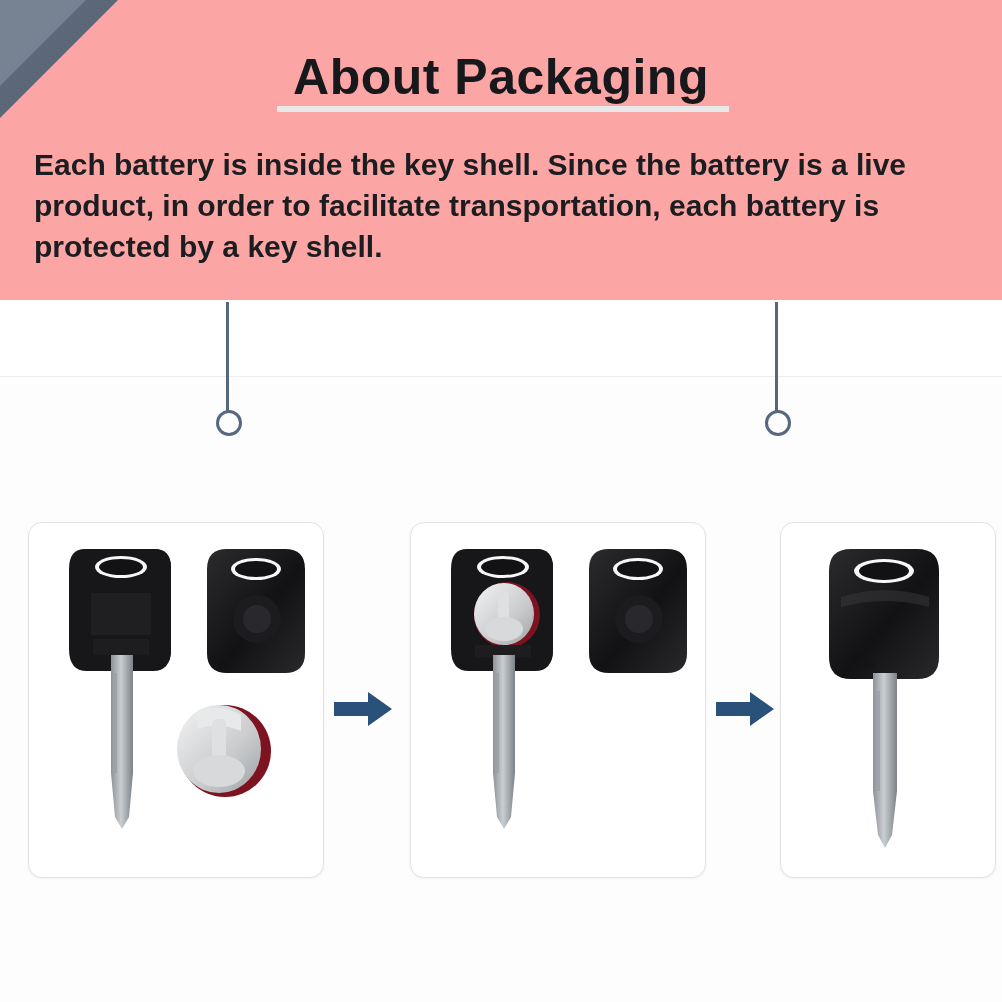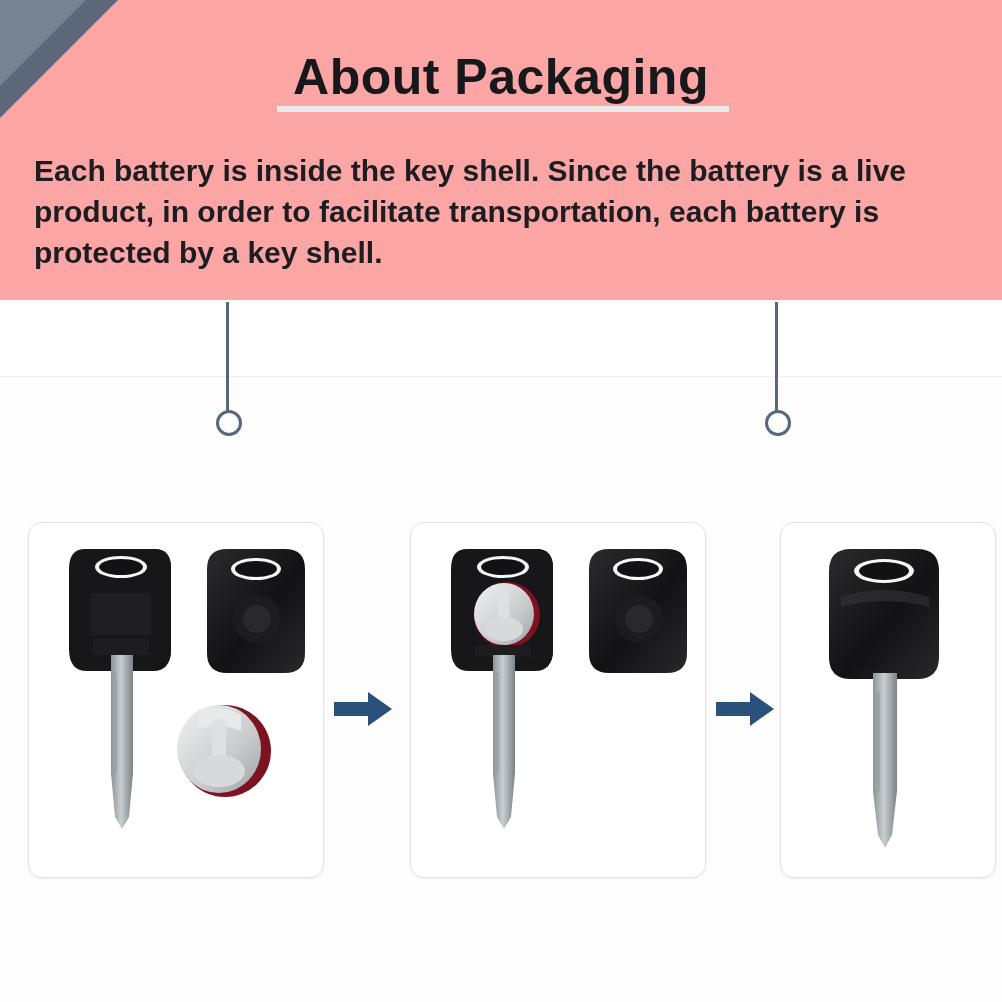--- a/index.html
+++ b/index.html
@@ -69,21 +69,20 @@
 
   .intro {
     position: absolute;
     left: 34px;
     top: 144px;
     width: 938px;
     font-size: 30px;
     line-height: 41px;
     color: #1b1d20;
     font-weight: 600;
-    margin-top: 6px;
   }
 
   
   .strip {
     position: absolute;
     left: 0; top: 300px;
     width: 1002px;
     height: 76px;
     background: #ffffff;
     border-bottom: 1px solid #eeeeee;

